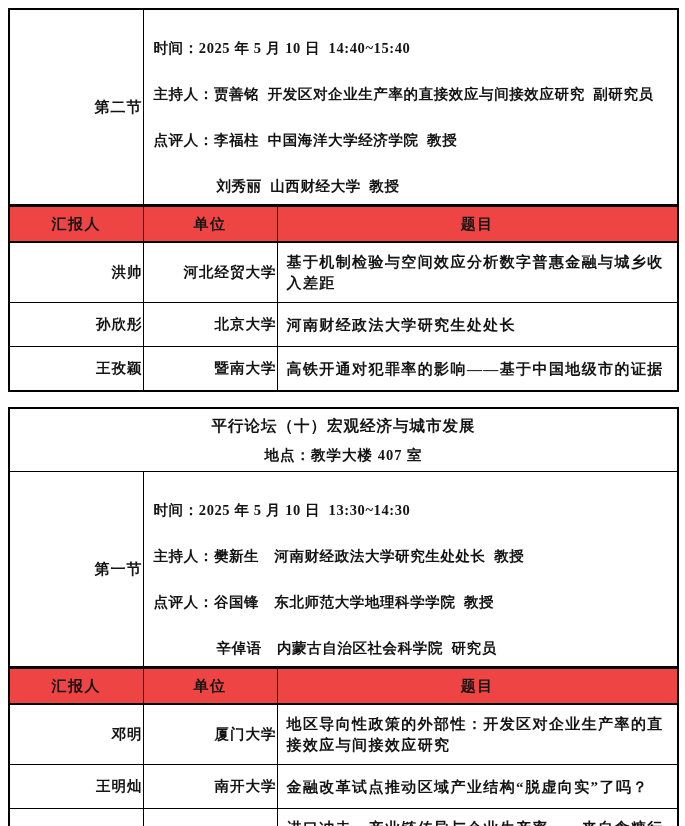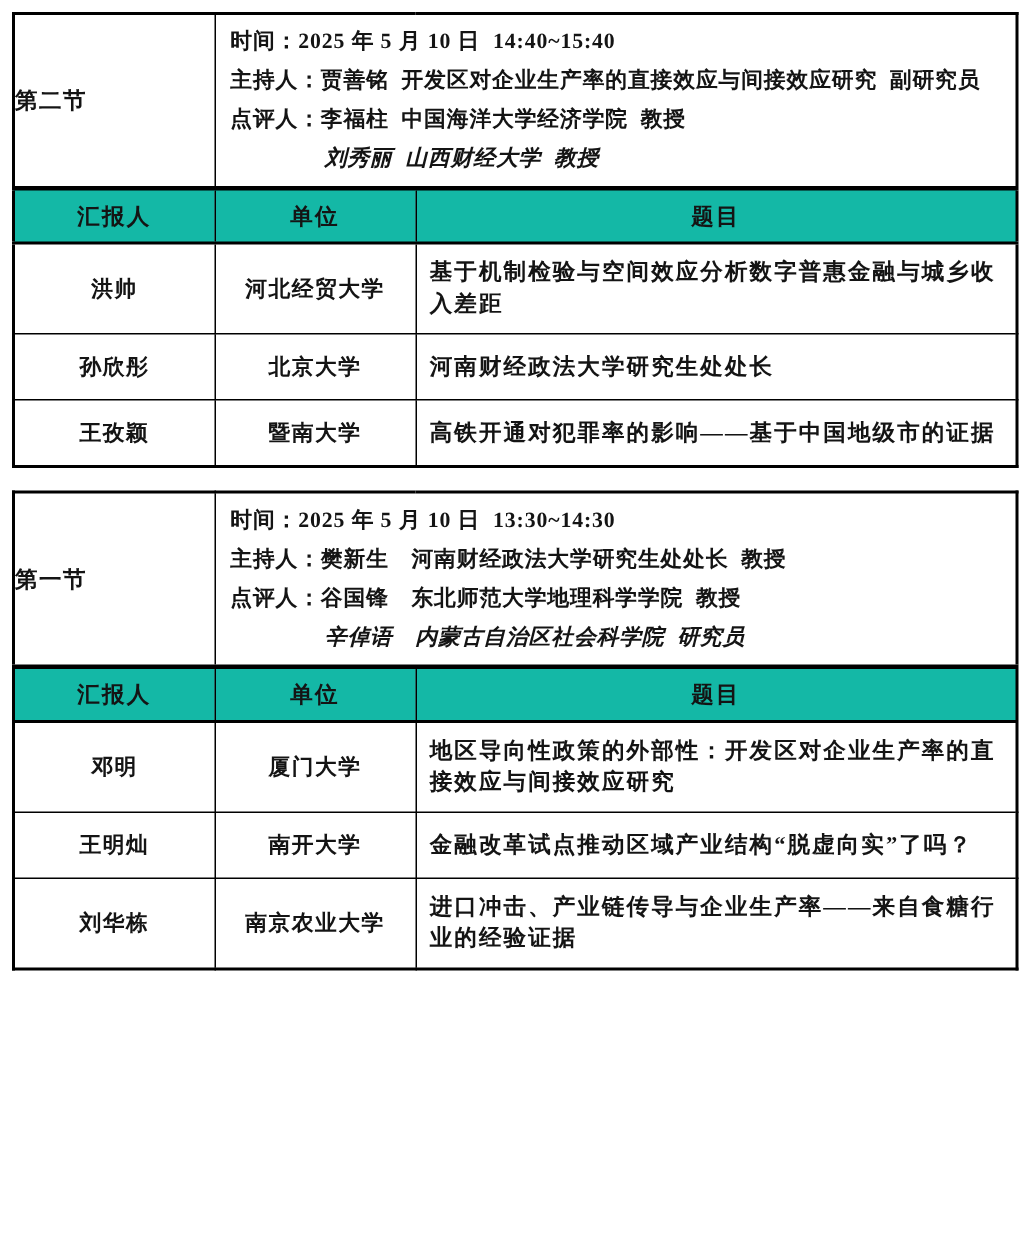--- a/index.html
+++ b/index.html
@@ -18,37 +18,38 @@
   #table2{margin-top:15px;}
   col.c1{width:134px;}
   col.c2{width:134px;}
   col.c3{width:401px;}
   td,th{border:1.6px solid #000;padding:0;vertical-align:middle;}
   
   .forum-cell{height:62px;text-align:center;}
   .forum-title{font-size:15.5px;letter-spacing:1px;line-height:30px;}
   .forum-loc{font-size:14.5px;letter-spacing:1px;line-height:28px;}
   
-  .session-label-cell{height:108px;text-align:left;font-size:15px;letter-spacing:1px;}
+  .session-label-cell{height:108px;text-align:right;font-size:15px;letter-spacing:1px;}
   .session-info-cell{padding:5px 4px 5px 10px;}
   .session-line{
     font-size:14.5px;line-height:26px;letter-spacing:0.6px;
     white-space:pre-wrap;
+    margin-top:20px;
   }
-  .session-line.indented{padding-left:63px;font-style:italic;}
+  .session-line.indented{padding-left:63px;}
   
   .head-row th{
-    height:34px;background:#14b8a6;text-align:center;
+    height:34px;background:#ef4444;text-align:center;
     font-size:15px;letter-spacing:1.5px;
     border-top:3px solid #000;border-bottom:2px solid #000;
   }
   
   .r1 td{height:34px;}
   .r2 td{height:50px;}
-  td.name-cell,td.org-cell{text-align:center;font-size:14.5px;letter-spacing:1px;}
+  td.name-cell,td.org-cell{text-align:right;font-size:14.5px;letter-spacing:1px;}
   td.title-cell{
     text-align:left;font-size:15px;letter-spacing:1.4px;
     line-height:21px;padding:5px 6px 4px 9px;
   }
 </style>
 </head>
 <body>
 
 <div class="page">
 
@@ -92,20 +93,26 @@
   </table>
 
   <table id="table2">
     <colgroup>
         <col class="c1">
         <col class="c2">
         <col class="c3">
       </colgroup>
     <tbody>
       <tr>
+        <td class="forum-cell" colspan="3">
+          <div class="forum-title">平行论坛（十）宏观经济与城市发展</div>
+          <div class="forum-loc">地点：教学大楼 407 室</div>
+        </td>
+      </tr>
+      <tr>
         <td class="session-label-cell">第一节</td>
         <td class="session-info-cell" colspan="2">
           <div class="session-line">时间：2025 年 5 月 10 日  13:30~14:30</div>
           <div class="session-line">主持人：樊新生　河南财经政法大学研究生处处长  教授</div>
           <div class="session-line">点评人：谷国锋　东北师范大学地理科学学院  教授</div>
           <div class="session-line indented">辛倬语　内蒙古自治区社会科学院  研究员</div>
         </td>
       </tr>
       <tr class="head-row">
         <th>汇报人</th>

